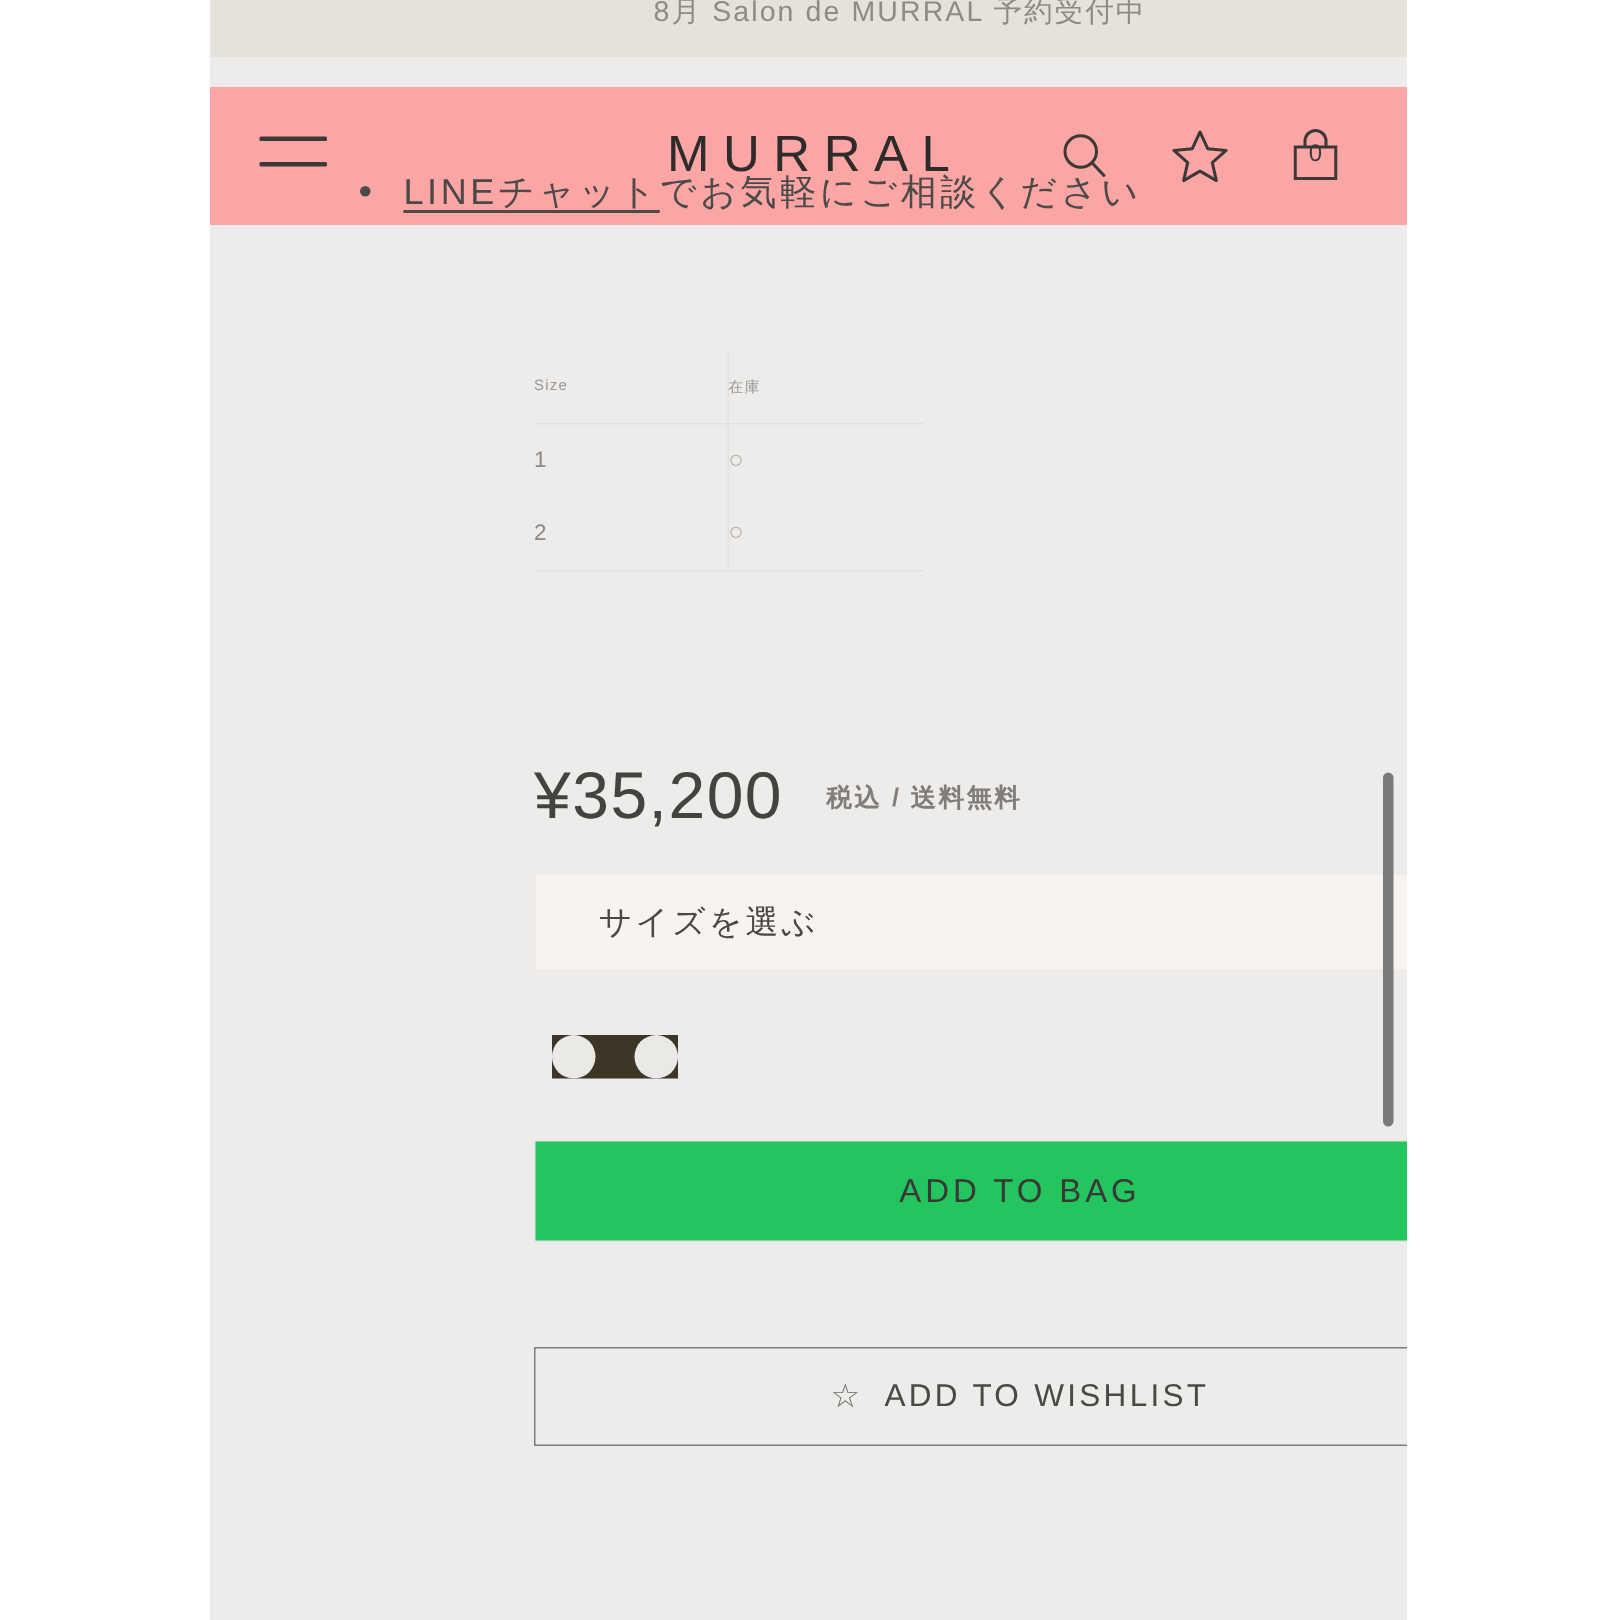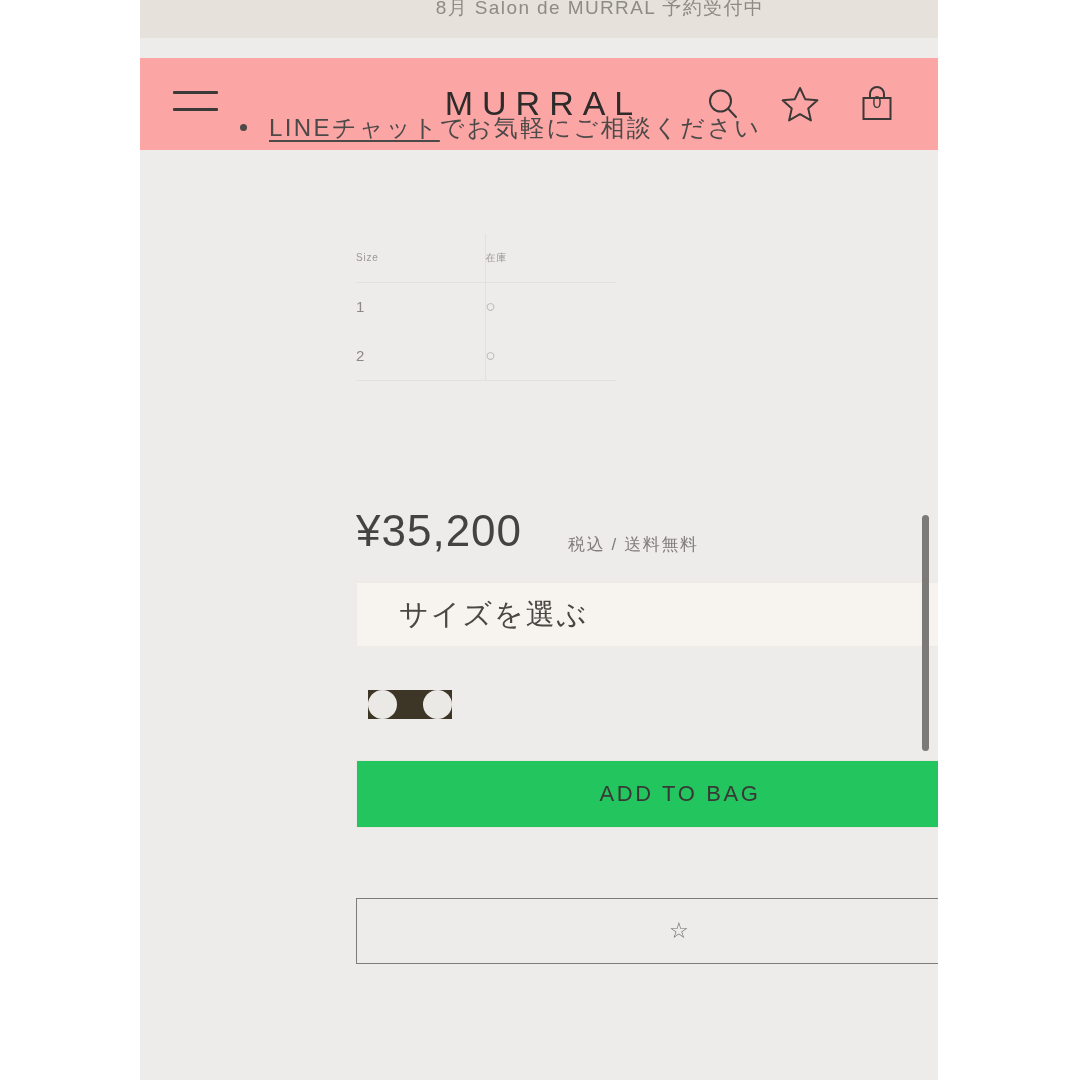--- a/index.html
+++ b/index.html
@@ -161,50 +161,51 @@
     font-size:17px;
     color:#b3afac;
     line-height:1;
   }
 
   
   .price-row {
     position:absolute;
     left:216px; top:506px;
     display:flex;
-    align-items:flex-end;
-    gap:46px;
+    align-items:center;
+    gap:29px;
   }
   .price-main {
     font-size:44px;
     font-weight:300;
     letter-spacing:1px;
     color:#45433f;
   }
   .price-note {
     font-size:17px;
     letter-spacing:1.6px;
     color:#817d79;
+    font-weight:bold;
   }
 
   
   .size-select {
     position:absolute;
     left:216px; top:582px;
     width:648px; height:65px;
     background:#f7f4f0;
     border:1px solid #eeeae5;
     display:flex;
     align-items:center;
     justify-content:space-between;
     padding:0 30px 0 42px;
     cursor:pointer;
   }
   .size-select-label {
-    font-size:29px;
+    font-size:22px;
     letter-spacing:2px;
     color:#4a4744;
   }
 
   
   .swatch-row {
     position:absolute;
     left:228px; top:690px;
     display:flex;
     align-items:center;
@@ -344,20 +345,21 @@
 
     <div class="swatch-row" style="background: rgb(61, 53, 38);">
       <span class="swatch" style="background: rgb(234, 233, 230);"></span>
       <span class="swatch" style="background:#eae9e6;"></span>
     </div>
 
     <div class="btn-bag">ADD TO BAG</div>
 
     <div class="btn-wishlist">
       <span class="wish-star">☆</span>
+      <span>ADD TO WISHLIST</span>
     </div>
 
     <div class="scrollbar-track">
       <div class="scrollbar-thumb"></div>
     </div>
 
   </div>
 </div>
 
 </body></html>

